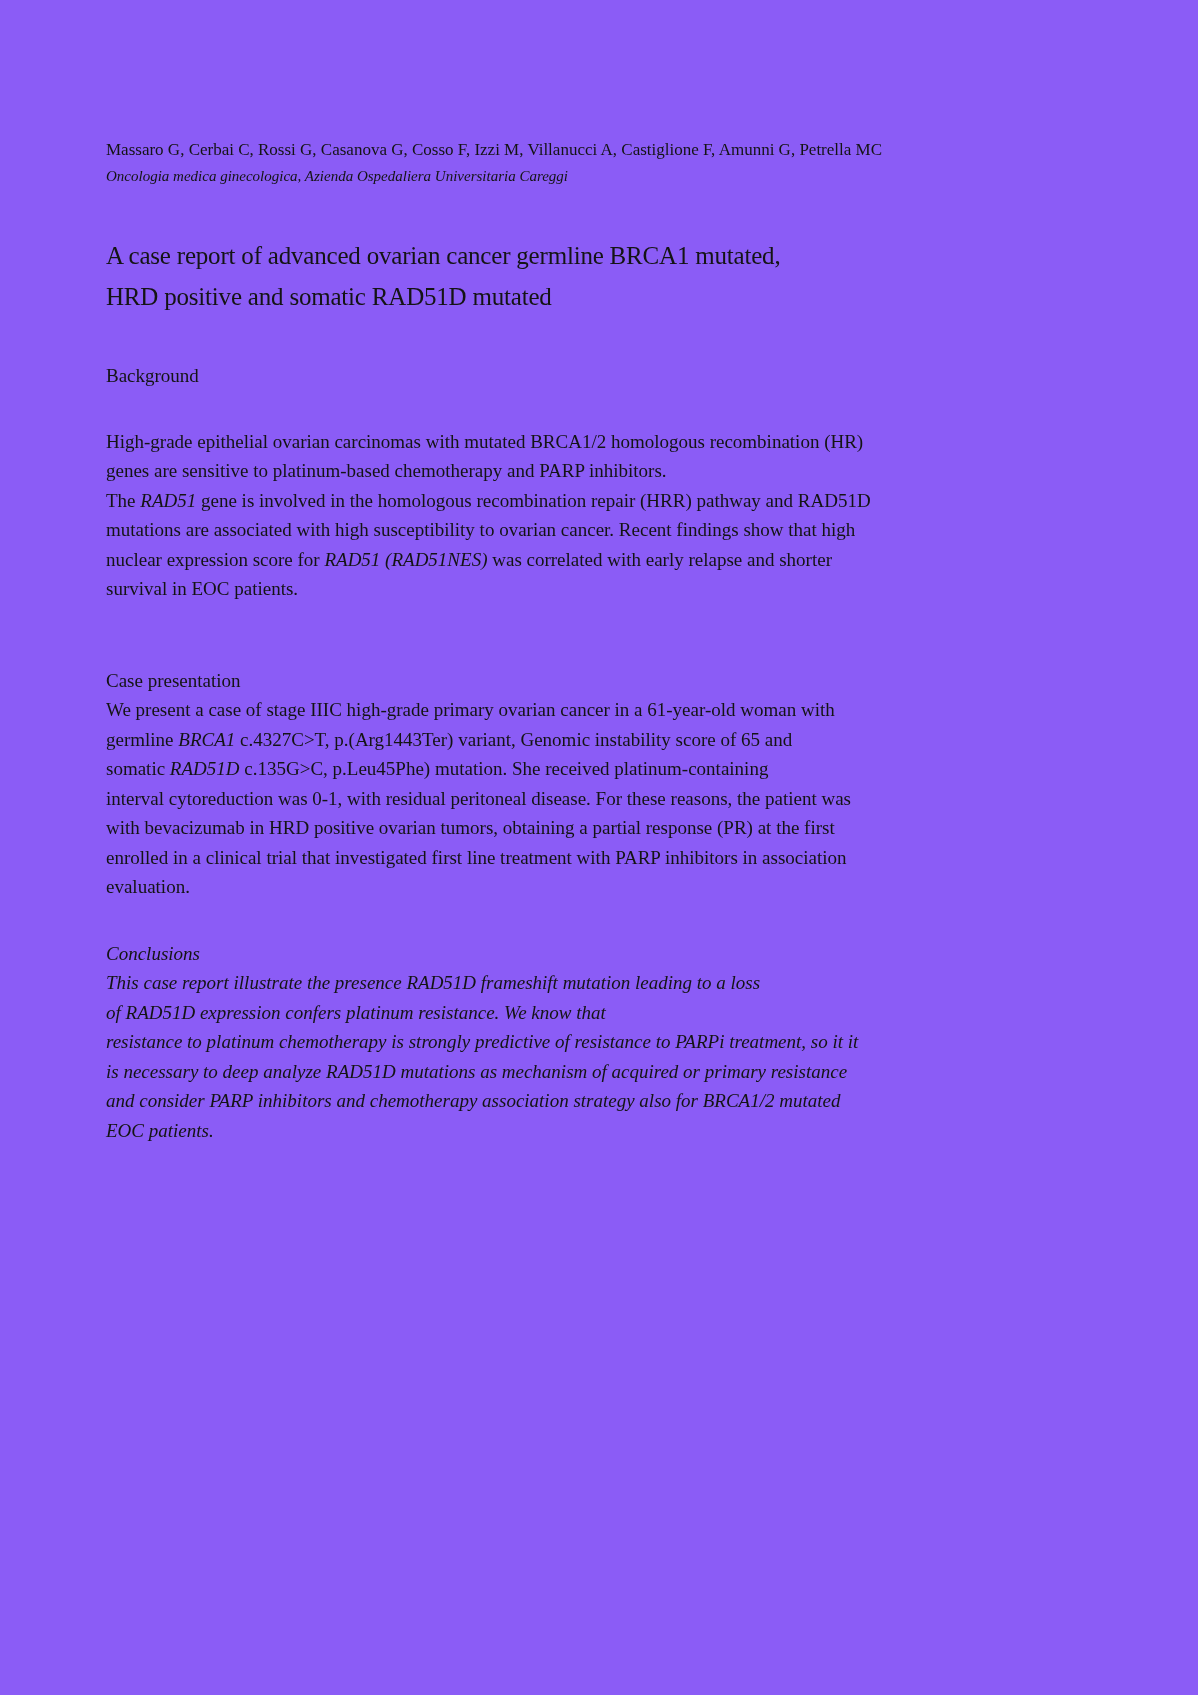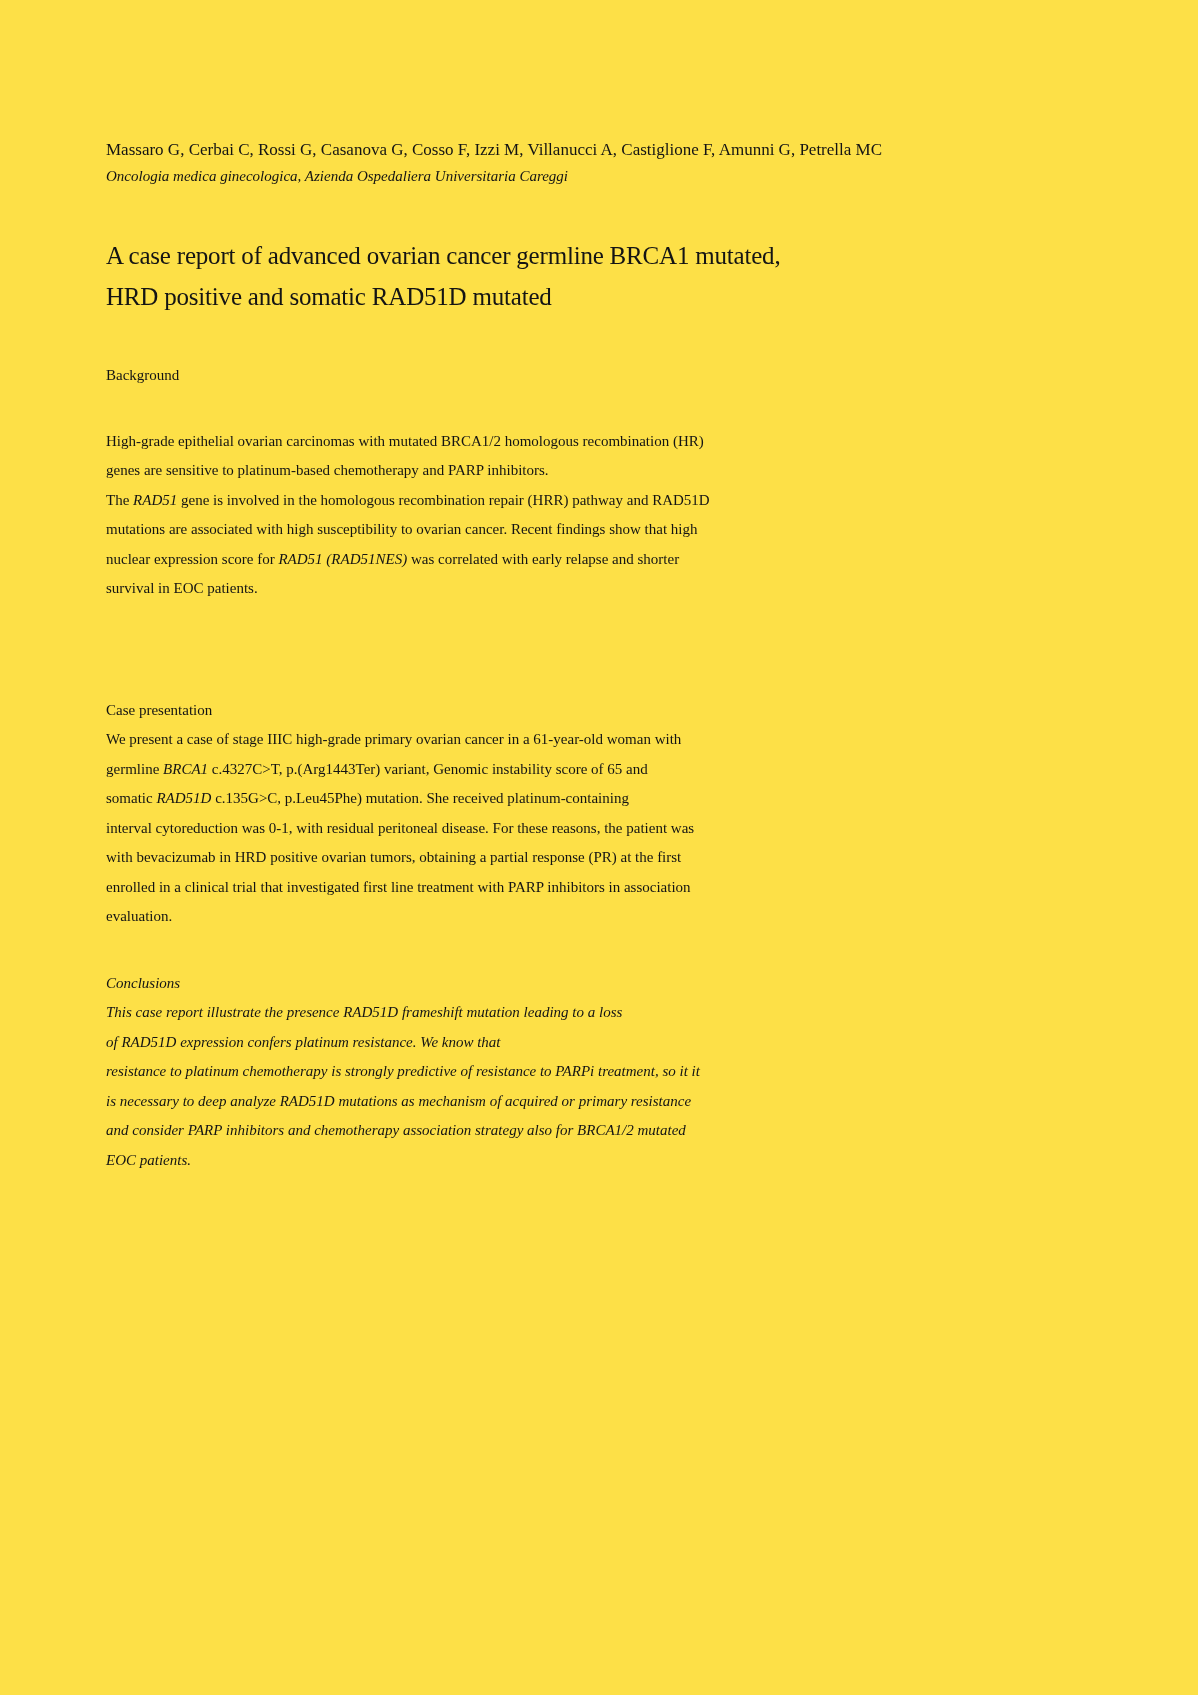--- a/index.html
+++ b/index.html
@@ -5,21 +5,21 @@
   html, body {
     margin: 0;
     padding: 0;
     background: #ffffff;
   }
   .page {
     position: relative;
     width: 1198px;
     min-height: 1695px;
     box-sizing: border-box;
-    background: #fde047;
+    background: #8b5cf6;
     padding: 136px 88px 60px 106px;
     font-family: "Liberation Serif", serif;
     color: #141414;
     overflow: hidden;
   }
   .byline {
     font-size: 17px;
     line-height: 27px;
     white-space: nowrap;
   }
@@ -31,25 +31,25 @@
   }
   .title {
     margin: 45px 0 0 0;
     font-size: 25px;
     line-height: 41px;
     font-weight: 400;
     letter-spacing: -0.2px;
   }
   .title .line { white-space: nowrap; }
   .sections {
-    font-size: 15px;
+    font-size: 19px;
     line-height: 29.5px;
   }
   .section { margin-top: 44px; }
-  .sections .section:nth-child(2) { margin-top: 92px; }
+  .sections .section:nth-child(2) { margin-top: 62px; }
   .sections .section:nth-child(3) { margin-top: 37px; font-style: italic; }
   .section-heading { font-weight: 400; }
   .sections .section:nth-child(1) .section-heading { margin-bottom: 36px; }
   .paragraph .line { white-space: nowrap; }
   .italic { font-style: italic; }
 </style>
 </head>
 <body>
 
 <div class="page">

